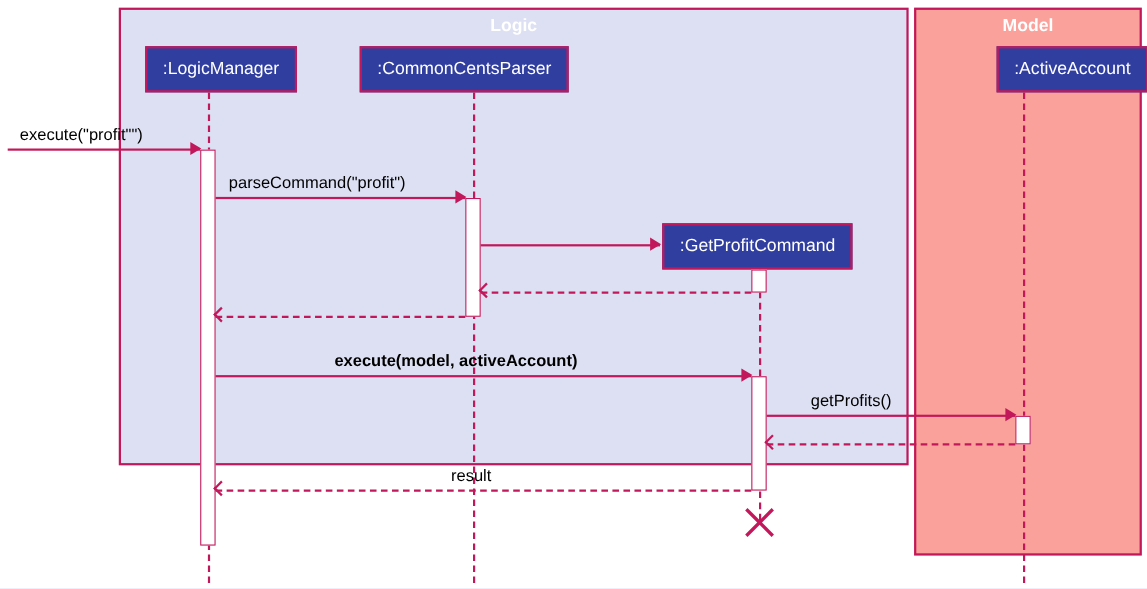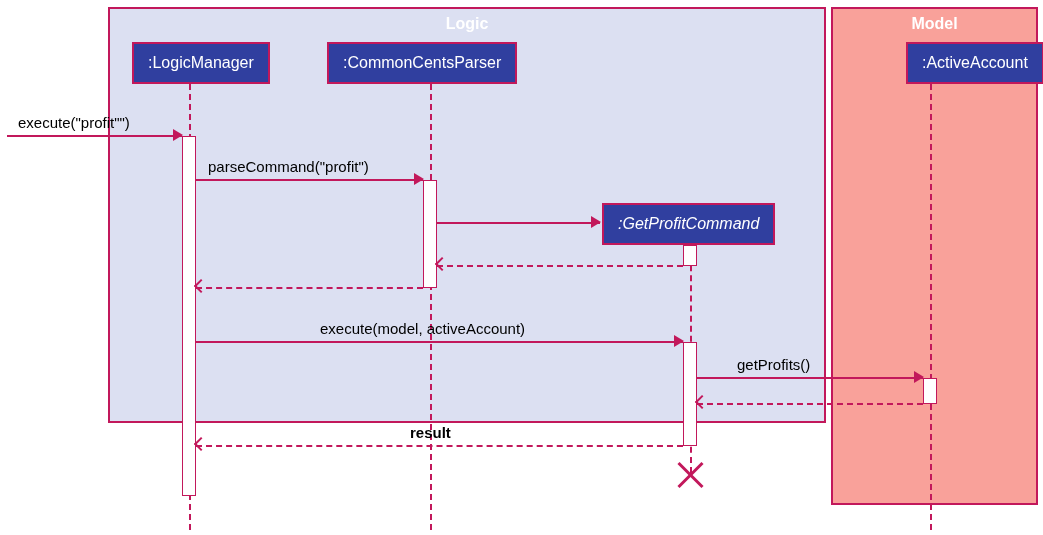--- a/index.html
+++ b/index.html
@@ -115,21 +115,21 @@
 
 <div class="frame frame-logic">
   <div class="frame-title">Logic</div>
 </div>
 <div class="frame frame-model">
   <div class="frame-title">Model</div>
 </div>
 
 <div class="participant" style="left:132px; top:42px;">:LogicManager</div>
 <div class="participant" style="left:327px; top:42px;">:CommonCentsParser</div>
-<div class="participant" style="left:602px; top:203px;font-style:italic;">:GetProfitCommand</div>
+<div class="participant" style="left:602px; top:203px;">:GetProfitCommand</div>
 <div class="participant" style="left:906px; top:42px;">:ActiveAccount</div>
 
 <div class="lifeline" style="left:189px; top:84px; height:446px;"></div>
 <div class="lifeline" style="left:430px; top:84px; height:446px;"></div>
 <div class="lifeline" style="left:690px; top:245px; height:228px;"></div>
 <div class="lifeline" style="left:930px; top:84px; height:446px;"></div>
 
 <div class="activation" style="left:182px; top:136px; height:360px;"></div>
 <div class="activation" style="left:423px; top:180px; height:108px;"></div>
 <div class="activation" style="left:683px; top:245px; height:21px;"></div>
@@ -148,26 +148,26 @@
 <div class="arrowhead arrow-solid-right" style="left:591px; top:216px;"></div>
 
 <div class="msg dashed" style="left:437px; top:265px; width:246px;"></div>
 <div class="arrowhead arrow-open-left" style="left:437px; top:259px;"></div>
 
 <div class="msg dashed" style="left:196px; top:287px; width:227px;"></div>
 <div class="arrowhead arrow-open-left" style="left:196px; top:281px;"></div>
 
 <div class="msg" style="left:196px; top:341px; width:487px;"></div>
 <div class="arrowhead arrow-solid-right" style="left:674px; top:335px;"></div>
-<div class="label" style="left:320px; top:320px;">execute(model, activeAccount)</div>
+<div class="label" style="left:304px; top:320px;font-weight:bold;">execute(model, activeAccount)</div>
 
 <div class="msg" style="left:697px; top:377px; width:226px;"></div>
 <div class="arrowhead arrow-solid-right" style="left:914px; top:371px;"></div>
 <div class="label" style="left:737px; top:356px;">getProfits()</div>
 
 <div class="msg dashed" style="left:697px; top:403px; width:226px;"></div>
 <div class="arrowhead arrow-open-left" style="left:697px; top:397px;"></div>
 
 <div class="msg dashed" style="left:196px; top:445px; width:487px;"></div>
 <div class="arrowhead arrow-open-left" style="left:196px; top:439px;"></div>
-<div class="label" style="left:410px; top:424px;font-weight:bold;">result</div>
+<div class="label" style="left:410px; top:424px;">result</div>
 
 <div class="destroy" style="left:675px; top:460px;"></div>
 
 </body></html>

